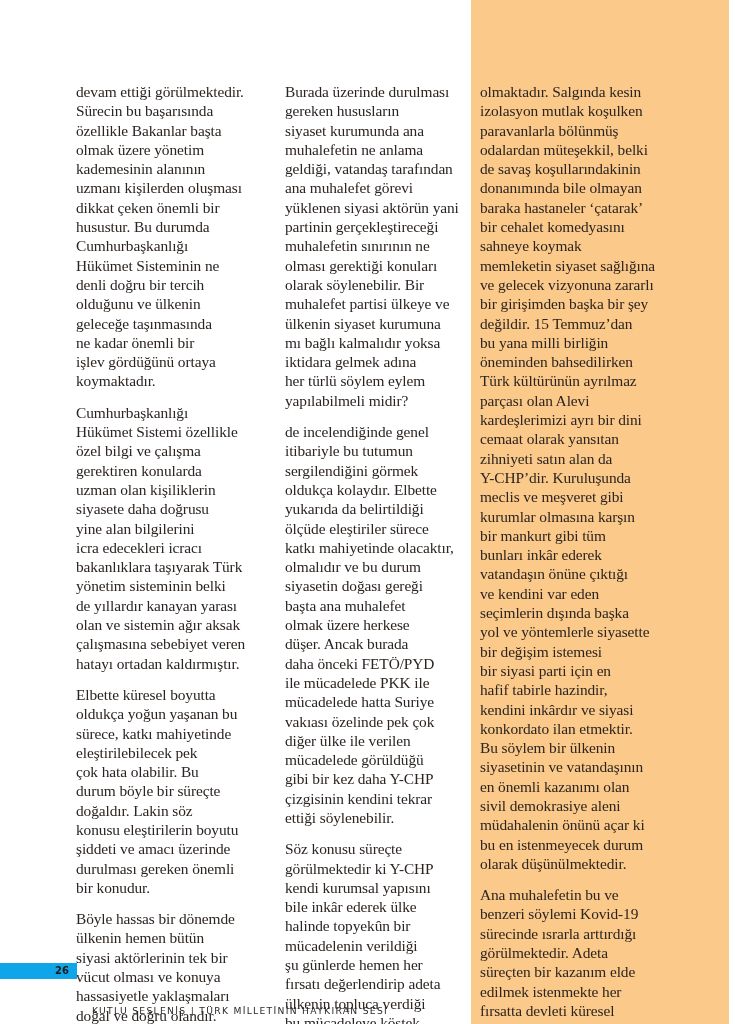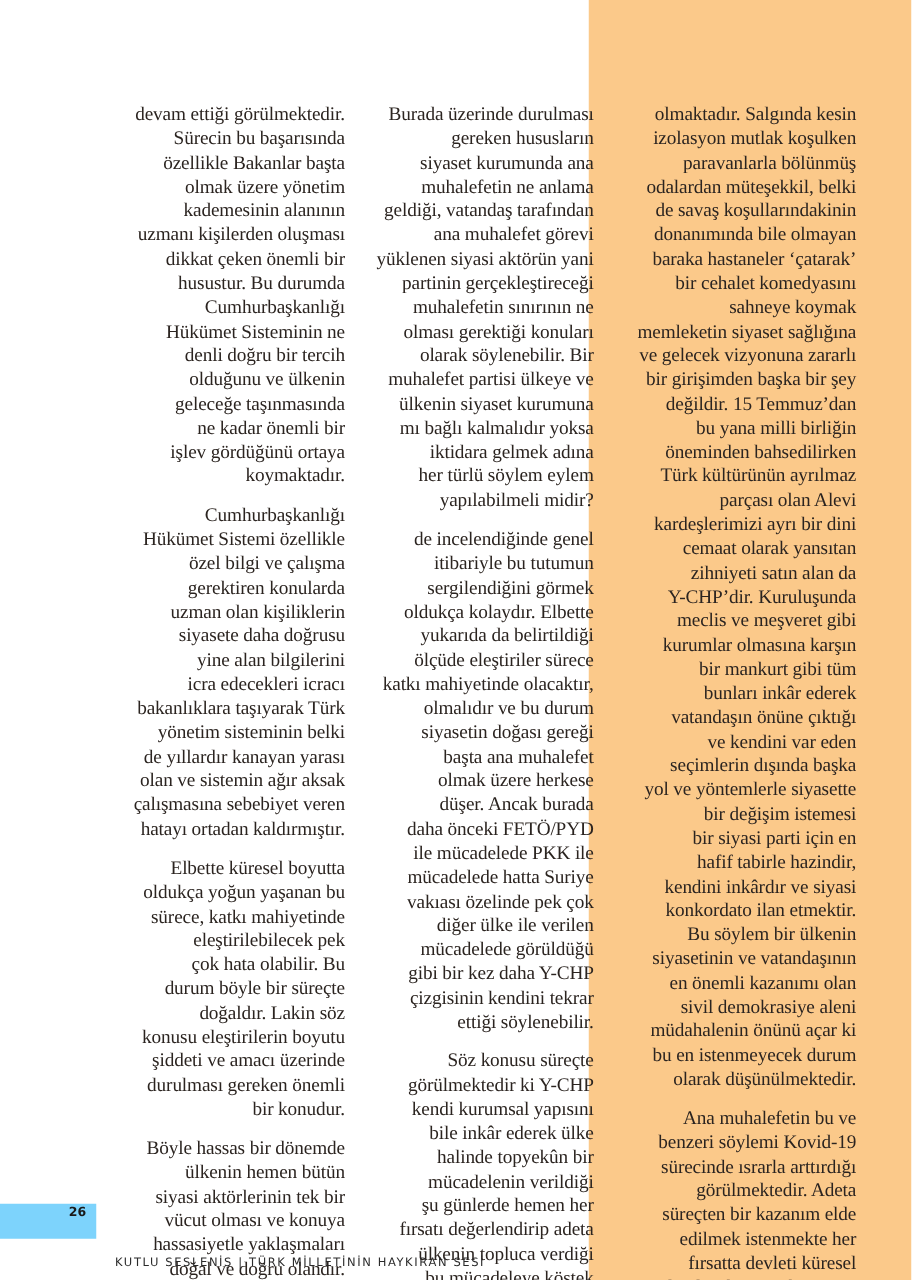--- a/index.html
+++ b/index.html
@@ -11,27 +11,27 @@
     }
     .sidebar-bg {
       position: absolute; left: 471px; top: 0; width: 258px; height: 1024px;
       background: #fbc98a;
     }
     .col {
       position: absolute; top: 82px;
       font-size: 15.4px; line-height: 19.3px;
       letter-spacing: -0.1px;
     }
-    .col p { margin: 0 0 12px 0; white-space: pre-line; text-align: right; }
+    .col p { margin: 0 0 12px 0; white-space: pre-line; }
     .col1 { left: 76px; width: 200px; }
     .col2 { left: 285px; width: 190px; }
     .col3 { left: 480px; width: 205px; }
     .footer-bar {
-      position: absolute; left: 0; top: 963px; width: 77px; height: 28px;
-      background: #7dd3fc;
+      position: absolute; left: 0; top: 963px; width: 77px; height: 16px;
+      background: #0ea5e9;
     }
     .page-num {
       position: absolute; right: 8px; top: 0; height: 16px; line-height: 16px;
       font-family: "DejaVu Sans", sans-serif; font-weight: bold; font-size: 10px;
       color: #1a1a1a;
     }
     .footer-text {
       position: absolute; left: 92px; top: 963px; height: 16px; line-height: 16px;
       font-family: "DejaVu Sans", sans-serif; font-size: 9.2px; font-weight: normal;
       letter-spacing: 1.3px; color: #2a2a2a; margin-top: 40px;

